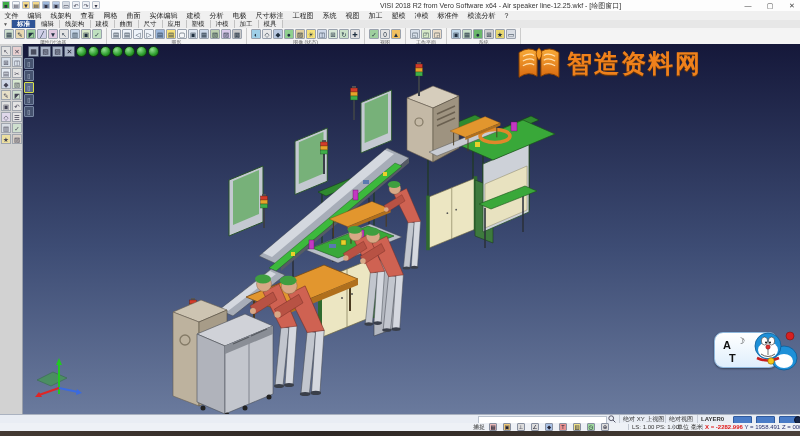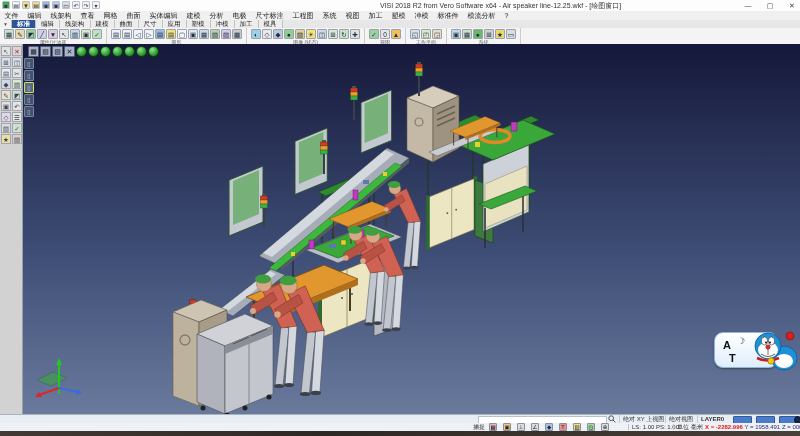--- a/index.html
+++ b/index.html
@@ -427,20 +427,36 @@
     <div class="vp-leftstrip">
 
     <span class="vlicn">▯</span>
         <span class="vlicn">▯</span>
         <span class="vlicn active">▯</span>
         <span class="vlicn">▯</span>
         <span class="vlicn">▯</span>
       </div>
 
     
+    <div class="watermark">
+      <svg width="44" height="38" viewBox="0 0 46 40">
+        <path d="M2 9 Q12 2 21 8 L21 34 Q12 28 2 35 Z" fill="url(#wmGrad2)" stroke="#8a4100" stroke-width="1"></path>
+        <path d="M44 9 Q34 2 25 8 L25 34 Q34 28 44 35 Z" fill="url(#wmGrad2)" stroke="#8a4100" stroke-width="1"></path>
+        <defs>
+            <linearGradient id="wmGrad2" x1="0" y1="0" x2="0" y2="1">
+          <stop offset="0" stop-color="#f8ab38"></stop>
+              <stop offset="1" stop-color="#d96a10"></stop>
+            </linearGradient>
+          </defs>
+        <path d="M6 13 Q13 9 18 12 M6 18 Q13 14 18 17 M6 23 Q13 19 18 22" stroke="#ffdfae" stroke-width="1.2" fill="none"></path>
+        <path d="M40 13 Q33 9 28 12 M40 18 Q33 14 28 17 M40 23 Q33 19 28 22" stroke="#ffdfae" stroke-width="1.2" fill="none"></path>
+        <path d="M23 4 q6 6 0 13 q-6 -7 0 -13" fill="#f59a23" stroke="#8a4100" stroke-width="0.8"></path>
+      </svg>
+      <span class="wm-text">智造资料网</span>
+    </div>
 
     
     <div class="ime">
       <div class="ime-box">
         <span class="ime-a">A</span>
         <span class="ime-moon">☽</span>
         <span class="ime-t">T</span>
       </div>
       <svg width="50" height="44" viewBox="0 0 50 44" style="position:absolute;left:34px;top:0;">
         <ellipse cx="36" cy="30" rx="13" ry="12" fill="#1e90d8" stroke="#0d5a94" stroke-width="0.8"></ellipse>

